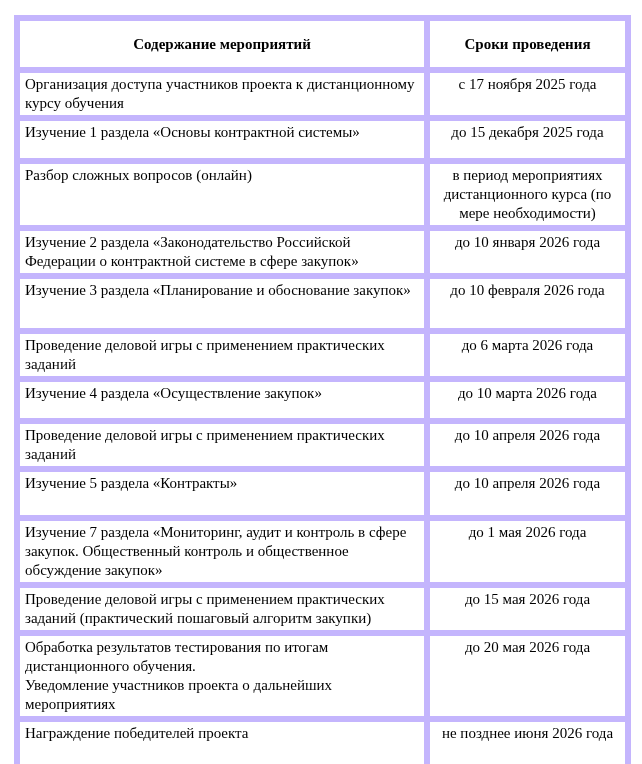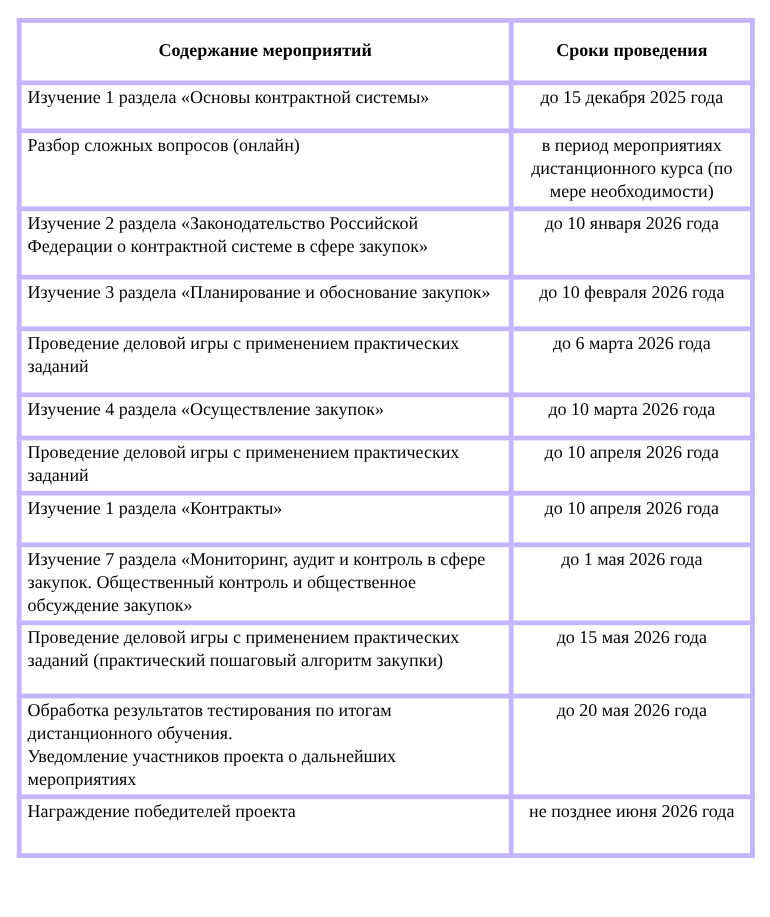--- a/index.html
+++ b/index.html
@@ -20,21 +20,21 @@
     left: 14px; top: 15px;
     width: 611px;
     border-collapse: collapse;
     table-layout: fixed;
     font-size: 15px;
     line-height: 19px;
   }
   table.schedule col.c-content { width: 410px; }
   table.schedule col.c-dates   { width: 201px; }
   table.schedule th, table.schedule td {
-    border: 4px solid #c4b5fd;
+    border: 6px solid #c4b5fd;
     vertical-align: top;
     background: #ffffff;
   }
   table.schedule thead th {
     height: 52px;
     vertical-align: middle;
     text-align: center;
     font-weight: bold;
     padding: 2px 6px;
   }
@@ -73,20 +73,24 @@
       <col class="c-dates">
     </colgroup>
     <thead>
       <tr>
         <th>Содержание мероприятий</th>
         <th>Сроки проведения</th>
       </tr>
     </thead>
     <tbody>
       <tr>
+        <td class="cell-content">Организация доступа участников проекта к дистанционному курсу обучения</td>
+        <td class="cell-date">с 17 ноября 2025 года</td>
+      </tr>
+      <tr>
         <td class="cell-content">Изучение 1 раздела «Основы контрактной системы»</td>
         <td class="cell-date">до 15 декабря 2025 года</td>
       </tr>
       <tr>
         <td class="cell-content">Разбор сложных вопросов (онлайн)</td>
         <td class="cell-date">в период мероприятиях дистанционного курса (по мере необходимости)</td>
       </tr>
       <tr>
         <td class="cell-content">Изучение 2 раздела «Законодательство Российской Федерации о контрактной системе в сфере закупок»</td>
         <td class="cell-date">до 10 января 2026 года</td>
@@ -101,21 +105,21 @@
       </tr>
       <tr>
         <td class="cell-content">Изучение 4 раздела «Осуществление закупок»</td>
         <td class="cell-date">до 10 марта 2026 года</td>
       </tr>
       <tr>
         <td class="cell-content">Проведение деловой игры с применением практических заданий</td>
         <td class="cell-date">до 10 апреля 2026 года</td>
       </tr>
       <tr>
-        <td class="cell-content">Изучение 1 раздела «Контракты»</td>
+        <td class="cell-content">Изучение 5 раздела «Контракты»</td>
         <td class="cell-date">до 10 апреля 2026 года</td>
       </tr>
       <tr>
         <td class="cell-content">Изучение 7 раздела «Мониторинг, аудит и контроль в сфере закупок. Общественный контроль и общественное обсуждение закупок»</td>
         <td class="cell-date">до 1 мая 2026 года</td>
       </tr>
       <tr>
         <td class="cell-content">Проведение деловой игры с применением практических заданий (практический пошаговый алгоритм закупки)</td>
         <td class="cell-date">до 15 мая 2026 года</td>
       </tr>

